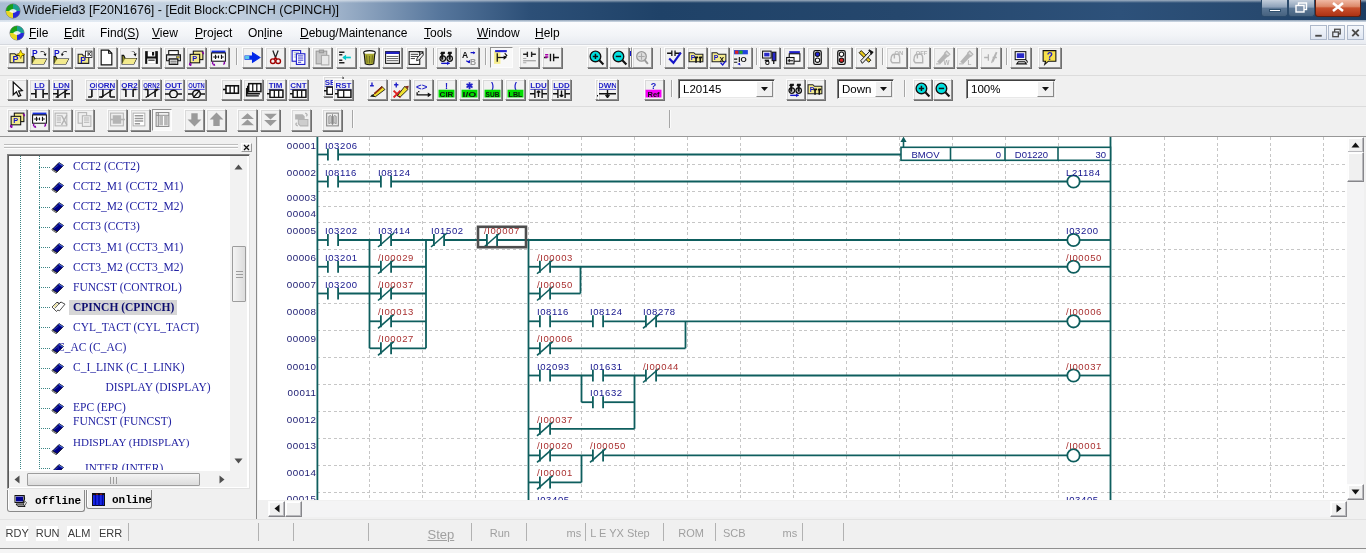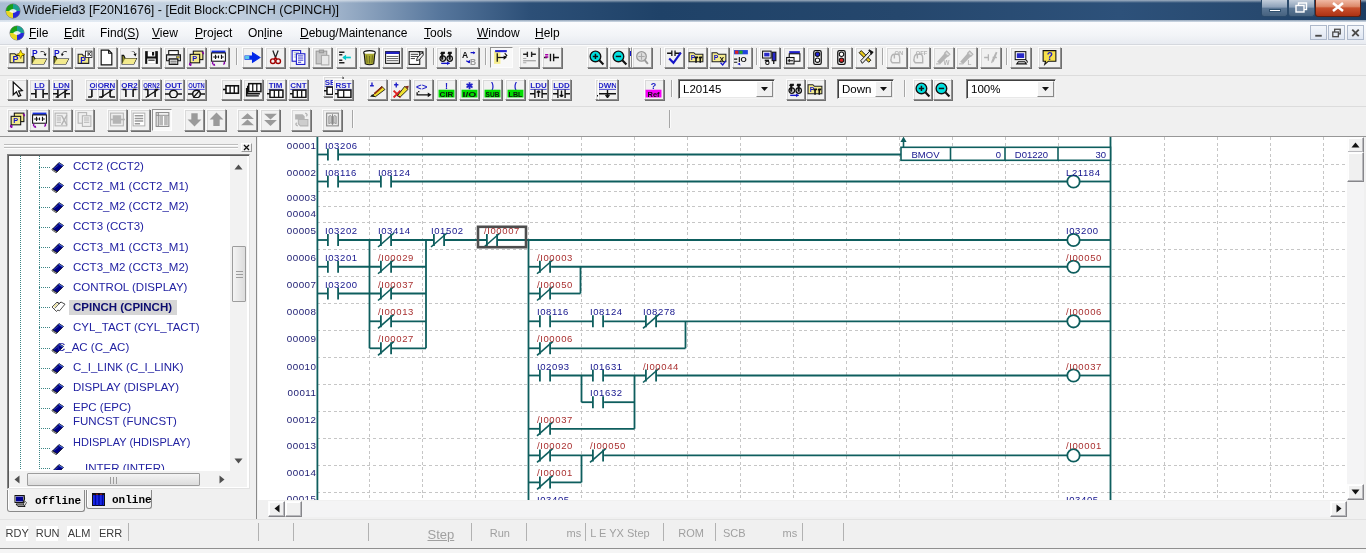--- a/index.html
+++ b/index.html
@@ -753,21 +753,21 @@
 <div class="sep" style="position:absolute;left:669px;top:110px;height:18px;"></div>
 <div style="position:absolute;left:0px;top:137px;width:256px;height:382px;background:#f0f0f0;"></div>
 <div style="position:absolute;left:4px;top:143.5px;width:234px;height:2px;border-top:1px solid #bdbdbd;border-bottom:1px solid #fdfdfd;"></div>
 <div style="position:absolute;left:4px;top:147px;width:234px;height:2px;border-top:1px solid #bdbdbd;border-bottom:1px solid #fdfdfd;"></div>
 <div style="position:absolute;left:240.5px;top:142.5px;width:11px;height:9px;background:#f0f0f0;border:1px solid #9a9a9a;border-top-color:#fff;border-left-color:#fff;">
     <svg width="9" height="7" viewBox="0 0 9 7">
       <path d="M2 1 L7 6 M7 1 L2 6" stroke="#111" stroke-width="1.3"></path>
     </svg>
   </div>
 <div style="position:absolute;left:7px;top:154px;width:243px;height:335px;background:#fff;border:1px solid #828282;border-bottom-color:#e3e3e3;border-right-color:#e3e3e3;box-shadow:inset 1px 1px 0 #5a5a5a;"></div>
-<div style="position:absolute;left:9px;top:156px;width:221px;height:314px;overflow:hidden;">
+<div style="position:absolute;left:9px;top:156px;width:221px;height:314px;overflow:hidden;font-family:Liberation Serif, serif;">
     <div style="position:absolute;left:11px;top:0px;width:1px;height:335px;border-left:1px dotted #3b8585;"></div>
     <div style="position:absolute;left:30px;top:0px;width:1px;height:335px;border-left:1px dotted #3b8585;"></div>
     <div style="position:absolute;left:30px;top:10.599999999999994px;width:11px;height:1px;border-top:1px dotted #3b8585;"></div>
     <div style="position:absolute;left:42px;top:5.099999999999994px;">
       <svg width="14" height="12" viewBox="0 0 14 12">
         <path d="M1.5 8 L8 1.5 L12.5 4.5 L6 11 Z" fill="#000085" stroke="#000" stroke-width="0.7"></path>
         <path d="M1.5 8 L6 11 L5.2 11.8 L0.8 8.8z" fill="#e8e8e8" stroke="#000" stroke-width="0.6"></path>
         <path d="M7.8 2.2 L12 5" stroke="#4868d8" stroke-width="1.1"></path>
         <path d="M3 7.5 L7.5 4" stroke="#3048c0" stroke-width="0.8"></path>
       </svg>
@@ -825,21 +825,21 @@
     <div style="position:absolute;left:64px;top:103.60000000000002px;width:170px;height:15px;font-size:11.5px;color:#2222a2;line-height:15px;white-space:pre;">CCT3_M2 (CCT3_M2)</div>
     <div style="position:absolute;left:30px;top:131.2px;width:11px;height:1px;border-top:1px dotted #3b8585;"></div>
     <div style="position:absolute;left:42px;top:125.69999999999999px;">
       <svg width="14" height="12" viewBox="0 0 14 12">
         <path d="M1.5 8 L8 1.5 L12.5 4.5 L6 11 Z" fill="#000085" stroke="#000" stroke-width="0.7"></path>
         <path d="M1.5 8 L6 11 L5.2 11.8 L0.8 8.8z" fill="#e8e8e8" stroke="#000" stroke-width="0.6"></path>
         <path d="M7.8 2.2 L12 5" stroke="#4868d8" stroke-width="1.1"></path>
         <path d="M3 7.5 L7.5 4" stroke="#3048c0" stroke-width="0.8"></path>
       </svg>
     </div>
-    <div style="position:absolute;left:64px;top:123.69999999999999px;width:170px;height:15px;font-size:11.5px;color:#2222a2;line-height:15px;white-space:pre;">CONTROL (DISPLAY)</div>
+    <div style="position:absolute;left:64px;top:123.69999999999999px;width:170px;height:15px;font-size:11.5px;color:#2222a2;line-height:15px;white-space:pre;">FUNCST (CONTROL)</div>
     <div style="position:absolute;left:30px;top:151.3px;width:11px;height:1px;border-top:1px dotted #3b8585;"></div>
     <div style="position:absolute;left:60px;top:143.8px;width:108px;height:15px;background:#d6d6d6;"></div>
     <div style="position:absolute;left:42px;top:145.3px;">
       <svg width="15" height="12" viewBox="0 0 15 12">
         <path d="M1 6 L6 1.2 L8.2 2.6 L10 1 L14 3.2 L8.5 9.8 L6.8 9 L5.5 10.5 Z" fill="#fff" stroke="#222" stroke-width="0.8"></path>
         <path d="M6 1.2 L8.2 2.6 L3.8 7.4 M8.2 2.6 L10 1" fill="none" stroke="#222" stroke-width="0.7"></path>
         <path d="M2.2 5.8 L5.8 2.2 L7 3 L3.6 6.8z" fill="#ede29a"></path>
       </svg>
     </div>
     <div style="position:absolute;left:64px;top:143.8px;width:170px;height:15px;font-size:11.5px;font-weight:bold;color:#0d0d70;line-height:15px;white-space:pre;">CPINCH (CPINCH)</div>
@@ -875,21 +875,21 @@
     <div style="position:absolute;left:64px;top:204.10000000000002px;width:170px;height:15px;font-size:11.5px;color:#2222a2;line-height:15px;white-space:pre;">C_I_LINK (C_I_LINK)</div>
     <div style="position:absolute;left:30px;top:231.70000000000005px;width:11px;height:1px;border-top:1px dotted #3b8585;"></div>
     <div style="position:absolute;left:42px;top:226.20000000000005px;">
       <svg width="14" height="12" viewBox="0 0 14 12">
         <path d="M1.5 8 L8 1.5 L12.5 4.5 L6 11 Z" fill="#000085" stroke="#000" stroke-width="0.7"></path>
         <path d="M1.5 8 L6 11 L5.2 11.8 L0.8 8.8z" fill="#e8e8e8" stroke="#000" stroke-width="0.6"></path>
         <path d="M7.8 2.2 L12 5" stroke="#4868d8" stroke-width="1.1"></path>
         <path d="M3 7.5 L7.5 4" stroke="#3048c0" stroke-width="0.8"></path>
       </svg>
     </div>
-    <div style="position:absolute;left:64px;top:224.20000000000005px;width:170px;height:15px;font-size:11.5px;color:#2222a2;line-height:15px;white-space:pre;">DISPLAY (DISPLAY)</div>
+    <div style="position:absolute;left:64px;top:224.20000000000005px;width:170px;height:15px;font-size:11.5px;color:#2222a2;line-height:15px;white-space:pre;text-align:center;">DISPLAY (DISPLAY)</div>
     <div style="position:absolute;left:30px;top:251.8px;width:11px;height:1px;border-top:1px dotted #3b8585;"></div>
     <div style="position:absolute;left:42px;top:246.3px;">
       <svg width="14" height="12" viewBox="0 0 14 12">
         <path d="M1.5 8 L8 1.5 L12.5 4.5 L6 11 Z" fill="#000085" stroke="#000" stroke-width="0.7"></path>
         <path d="M1.5 8 L6 11 L5.2 11.8 L0.8 8.8z" fill="#e8e8e8" stroke="#000" stroke-width="0.6"></path>
         <path d="M7.8 2.2 L12 5" stroke="#4868d8" stroke-width="1.1"></path>
         <path d="M3 7.5 L7.5 4" stroke="#3048c0" stroke-width="0.8"></path>
       </svg>
     </div>
     <div style="position:absolute;left:64px;top:244.3px;width:170px;height:15px;font-size:11.5px;color:#2222a2;line-height:15px;white-space:pre;">EPC (EPC)</div>

